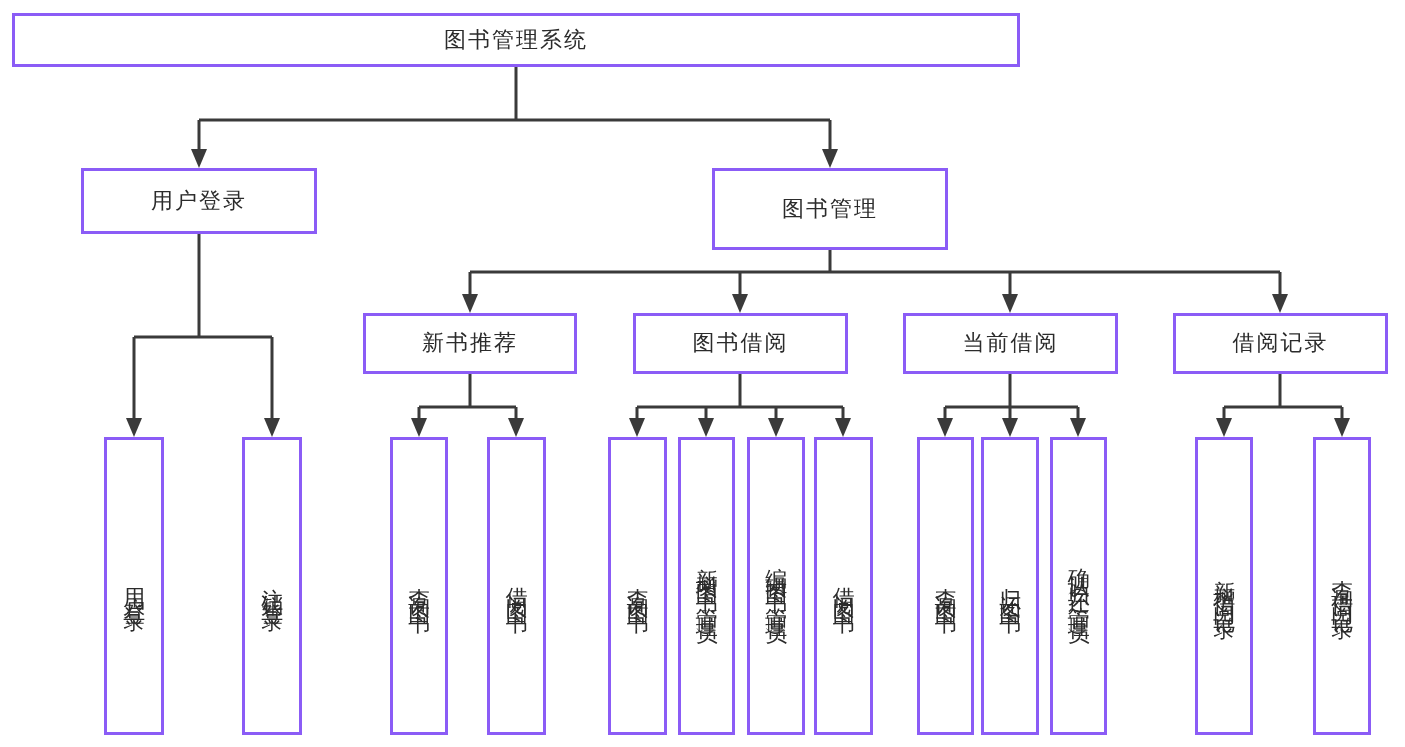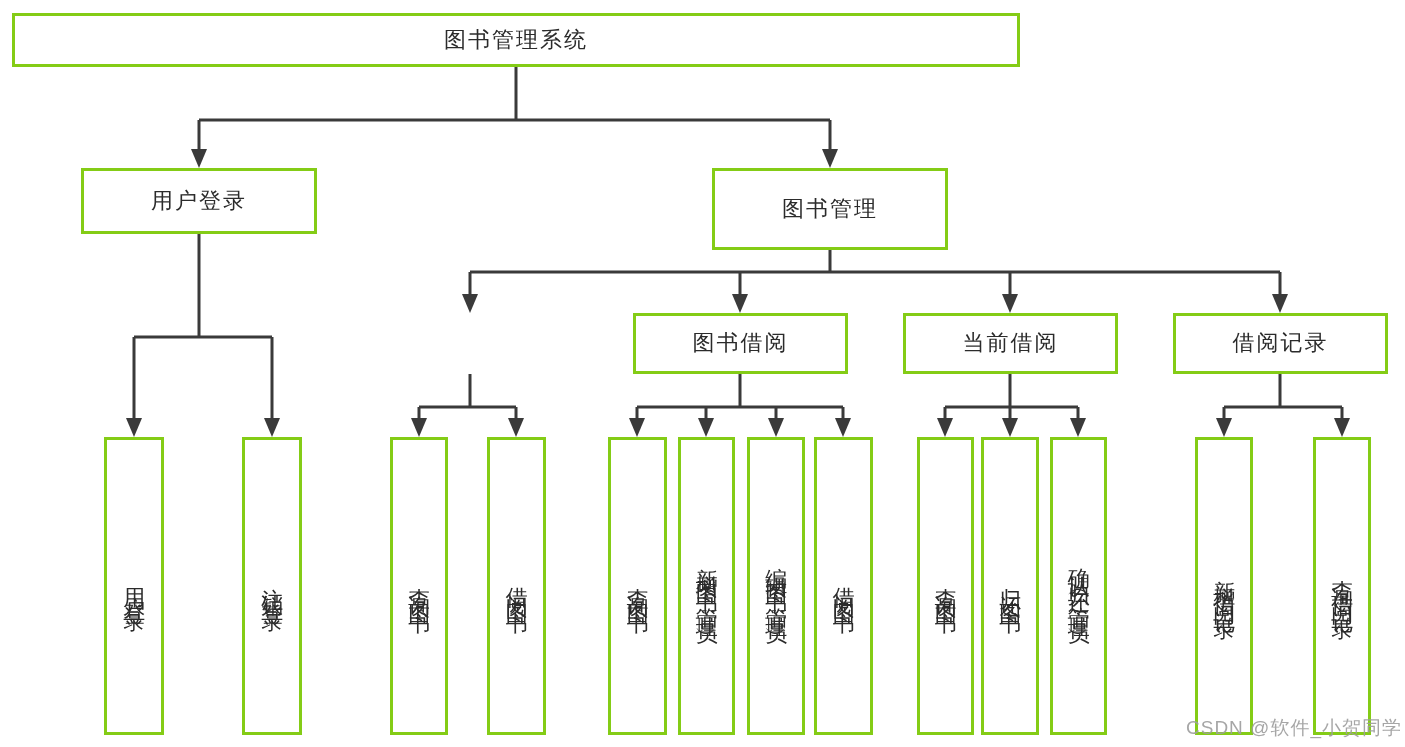--- a/index.html
+++ b/index.html
@@ -3,21 +3,21 @@
 <meta charset="utf-8">
 <style>
   * { margin:0; padding:0; box-sizing:border-box; }
   html,body { background:#ffffff; }
   body { font-family:"Liberation Sans","DejaVu Sans",sans-serif; }
   .canvas {
     position:relative; width:1405px; height:747px; background:#ffffff; overflow:hidden;
   }
   .wires { position:absolute; left:0; top:0; width:1405px; height:747px; }
   .node {
-    position:absolute; border:3px solid #84cc16; background:#ffffff;
+    position:absolute; border:3px solid #8b5cf6; background:#ffffff;
     display:flex; align-items:center; justify-content:center;
     color:#2b2b2b; font-size:22px; letter-spacing:2px; text-align:left;
     line-height:1.2; white-space:nowrap;
   }
   .vnode {
     writing-mode:vertical-lr; text-orientation:mixed;
     letter-spacing:8px; font-size:22px; white-space:normal;
   }
   .watermark {
     position:absolute; left:1186px; top:715px; width:210px;
@@ -68,20 +68,21 @@
       <polygon points="1216,418 1232,418 1224,437"></polygon>
       <polygon points="1334,418 1350,418 1342,437"></polygon>
     </g>
   </svg>
 
   <div class="node" style="left:12px; top:13px; width:1008px; height:54px;">图书管理系统</div>
 
   <div class="node" style="left:81px; top:168px; width:236px; height:66px;">用户登录</div>
   <div class="node" style="left:712px; top:168px; width:236px; height:82px;">图书管理</div>
 
+  <div class="node" style="left:363px; top:313px; width:214px; height:61px;">新书推荐</div>
   <div class="node" style="left:903px; top:313px; width:215px; height:61px;">当前借阅</div>
   <div class="node" style="left:633px; top:313px; width:215px; height:61px;">图书借阅</div>
   <div class="node" style="left:1173px; top:313px; width:215px; height:61px;">借阅记录</div>
 
   <div class="node vnode" style="left:104px; top:437px; width:60px; height:298px;">用户登录</div>
   <div class="node vnode" style="left:242px; top:437px; width:60px; height:298px;">注销登录</div>
 
   <div class="node vnode" style="left:390px; top:437px; width:58px; height:298px;">查询图书</div>
   <div class="node vnode" style="left:487px; top:437px; width:59px; height:298px;">借阅图书</div>
 
@@ -90,15 +91,14 @@
   <div class="node vnode" style="left:747px; top:437px; width:58px; height:298px;">编辑图书（管理员）</div>
   <div class="node vnode" style="left:814px; top:437px; width:59px; height:298px;">借阅图书</div>
 
   <div class="node vnode" style="left:917px; top:437px; width:57px; height:298px;">查询图书</div>
   <div class="node vnode" style="left:981px; top:437px; width:58px; height:298px;">归还图书</div>
   <div class="node vnode" style="left:1050px; top:437px; width:57px; height:298px;">确认归还（管理员）</div>
 
   <div class="node vnode" style="left:1195px; top:437px; width:58px; height:298px;">新增借阅记录</div>
   <div class="node vnode" style="left:1313px; top:437px; width:58px; height:298px;">查询借阅记录</div>
 
-  <div class="watermark">CSDN @软件_小贺同学</div>
 
 </div>
 
 </body></html>

